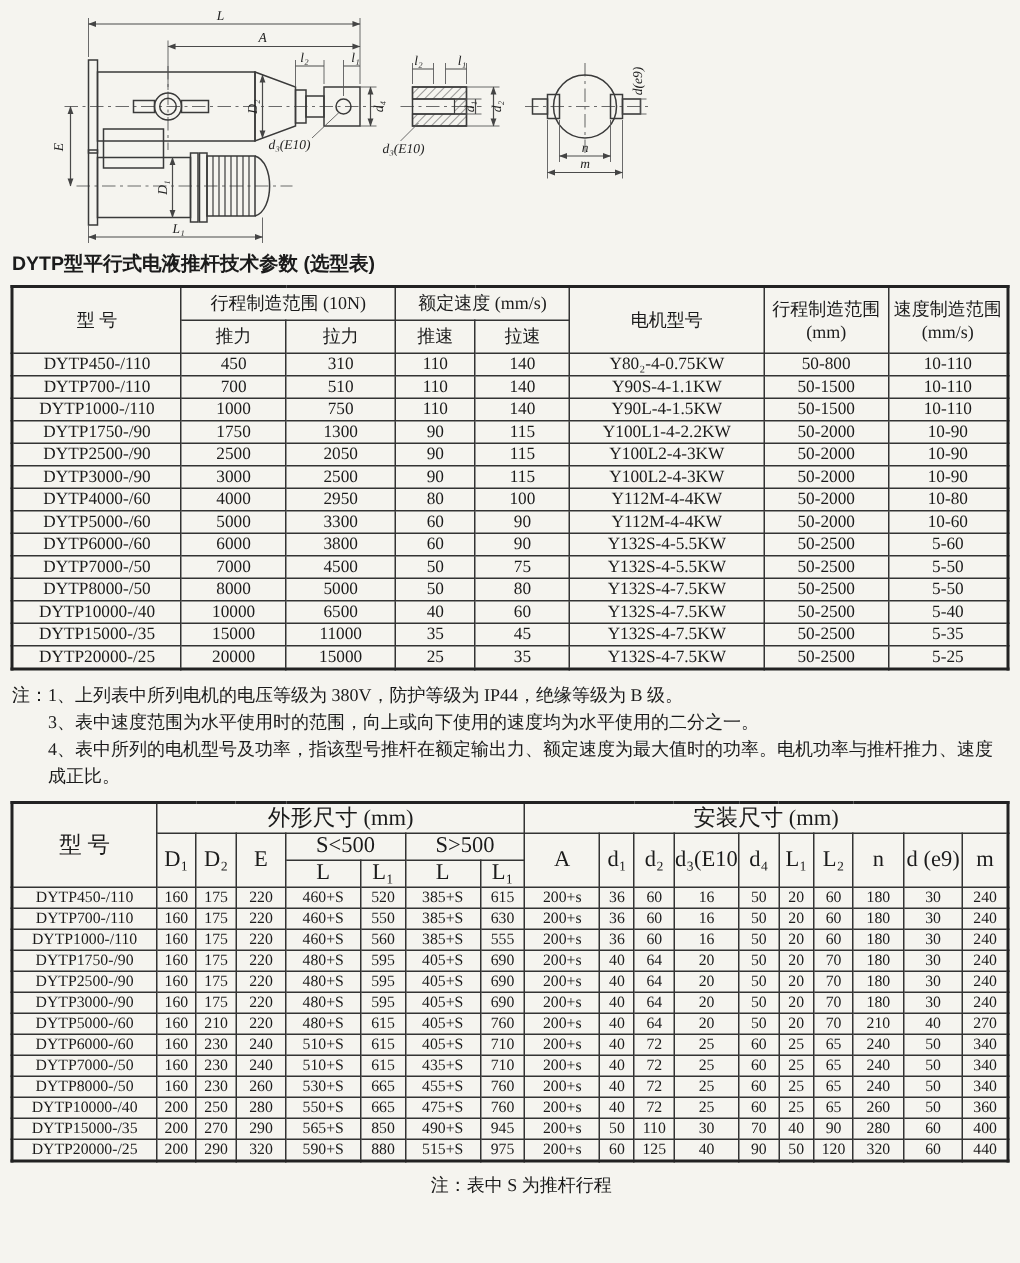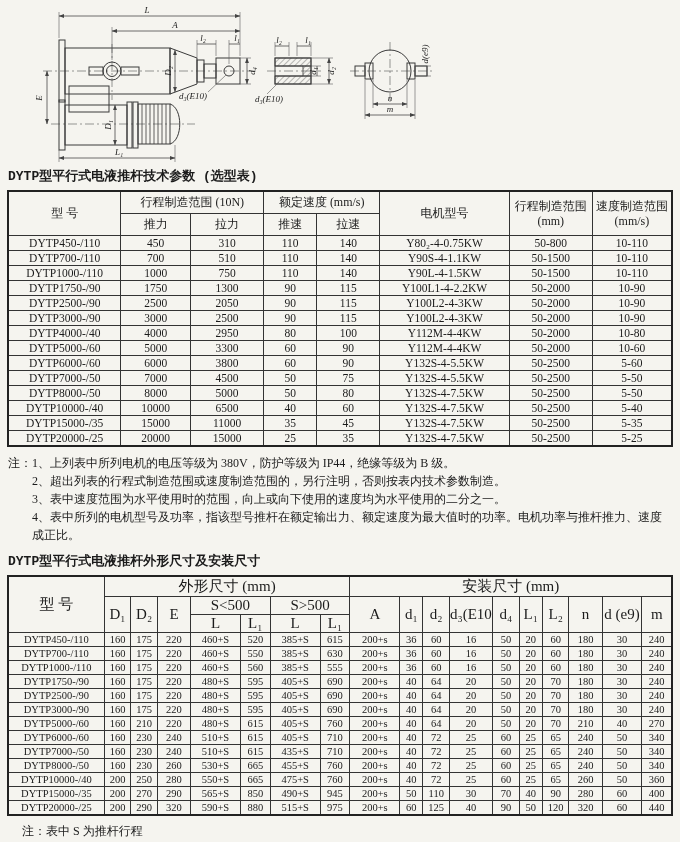--- a/index.html
+++ b/index.html
@@ -14,41 +14,41 @@
 
   .drawings { display:block; width:666px; height:160px; }
   .drawings .s { stroke:#3a3a3a; fill:none; stroke-width:1; }
   .drawings .cl { stroke:#6a6a6a; stroke-width:0.7; stroke-dasharray:9 3 2 3; fill:none; }
   .drawings .d { stroke:#4a4a4a; stroke-width:0.8; fill:none; }
   .drawings .ext { stroke:#5a5a5a; stroke-width:0.6; fill:none; }
   .drawings text { font:italic 9px "Liberation Serif","DejaVu Serif",serif; fill:#222; text-anchor:middle; }
   .drawings .fins line { stroke:#3a3a3a; stroke-width:0.8; }
 
   .sec-title {
-    font-family:Liberation Mono, monospace;
+    font-family:Liberation Sans, sans-serif;
     font-size:13px; font-weight:bold;
     margin:5px 0 5px 1px;
   }
 
   table.tbl { width:100%; border-collapse:collapse; table-layout:fixed; border:2px solid #222; }
   .tbl th, .tbl td {
     border:1px solid #333; text-align:center; vertical-align:middle;
     padding:0; overflow:hidden; white-space:nowrap; font-weight:normal;
   }
   #t1 th { font-size:12px; height:21px; }
   #t1 td { font-size:11.5px; height:13px; line-height:14px; }
   #t2 th { font-size:15px; height:16px; }
   #t2 td { font-size:10.5px; height:12px; line-height:13px; }
   .two-line span { display:block; line-height:1.25; }
 
   .notes { display:flex; font-size:12px; line-height:1.5; margin:7px 0 8px 1px; }
   .notes-label { flex:none; }
   .note-item { margin:0; }
 
-  .note2 { font-size:12px; margin:7px 0 0 1px; padding-left:14px; }
+  .note2 { font-size:12px; margin:7px 0 0 1px; padding-left:14px;text-align:center; }
 </style>
 </head>
 <body>
 
 <div class="page">
 
   <svg class="drawings" viewBox="0 0 666 160">
     <defs>
       <marker id="arw" viewBox="0 0 10 10" refX="9" refY="5" markerWidth="7" markerHeight="7" orient="auto-start-reverse">
         <path d="M0,1.5 L9.5,5 L0,8.5 z" fill="#444"></path>
@@ -280,21 +280,21 @@
           <td>DYTP3000-/90</td>
           <td>3000</td>
           <td>2500</td>
           <td>90</td>
           <td>115</td>
           <td>Y100L2-4-3KW</td>
           <td>50-2000</td>
           <td>10-90</td>
         </tr>
         <tr>
-          <td>DYTP4000-/40</td>
+          <td>DYTP4000-/60</td>
           <td>4000</td>
           <td>2950</td>
           <td>80</td>
           <td>100</td>
           <td>Y112M-4-4KW</td>
           <td>50-2000</td>
           <td>10-80</td>
         </tr>
         <tr>
           <td>DYTP5000-/60</td>
@@ -366,27 +366,25 @@
           <td>50-2500</td>
           <td>5-25</td>
         </tr>
       </tbody>
   </table>
 
   <div class="notes">
     <div class="notes-label">注：</div>
     <div id="notes-items">
         <div class="note-item">1、上列表中所列电机的电压等级为 380V，防护等级为 IP44，绝缘等级为 B 级。</div>
-        <div class="note-item">2、超出列表的行程式制造范围或速度制造范围的，另行注明，否则按表内技术参数制造。</div>
         <div class="note-item">3、表中速度范围为水平使用时的范围，向上或向下使用的速度均为水平使用的二分之一。</div>
         <div class="note-item">4、表中所列的电机型号及功率，指该型号推杆在额定输出力、额定速度为最大值时的功率。电机功率与推杆推力、速度成正比。</div>
       </div>
   </div>
 
-  <div class="sec-title">DYTP型平行式电液推杆外形尺寸及安装尺寸</div>
 
   <table class="tbl" id="t2">
     <colgroup>
       <col style="width:14.5%">
         <col style="width:4%">
         <col style="width:4%">
         <col style="width:5%">
       <col style="width:7.5%">
         <col style="width:4.5%">
         <col style="width:7.5%">

